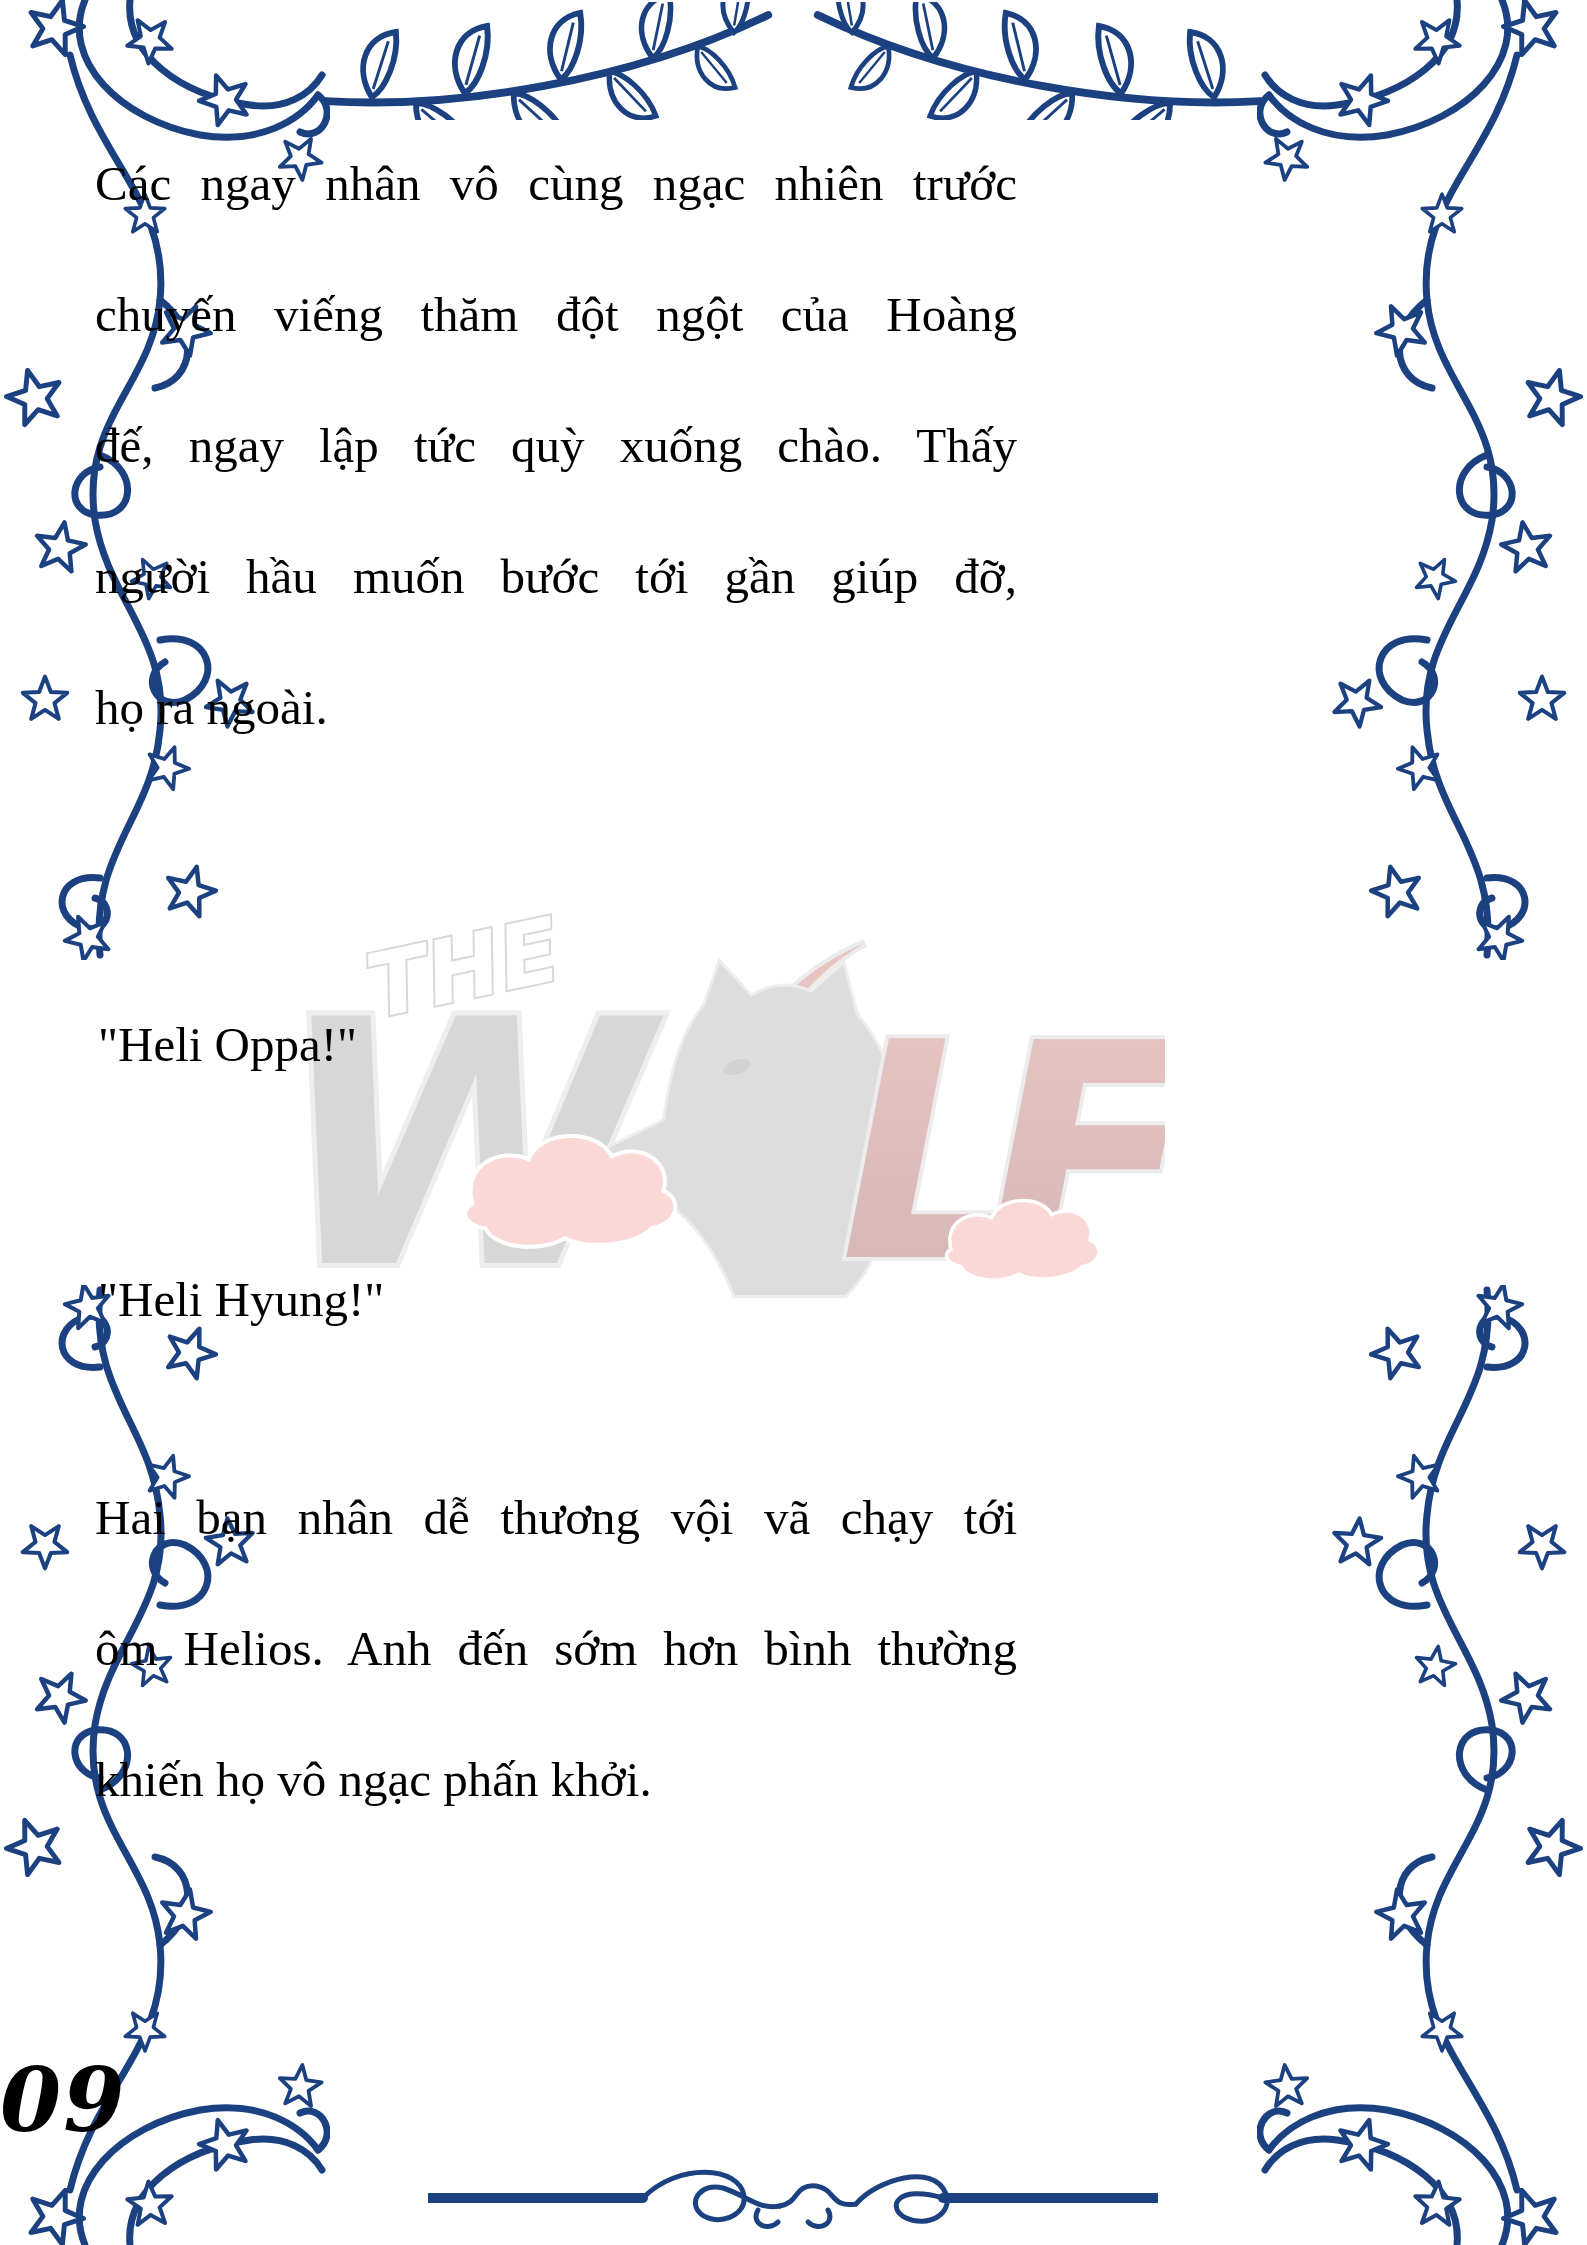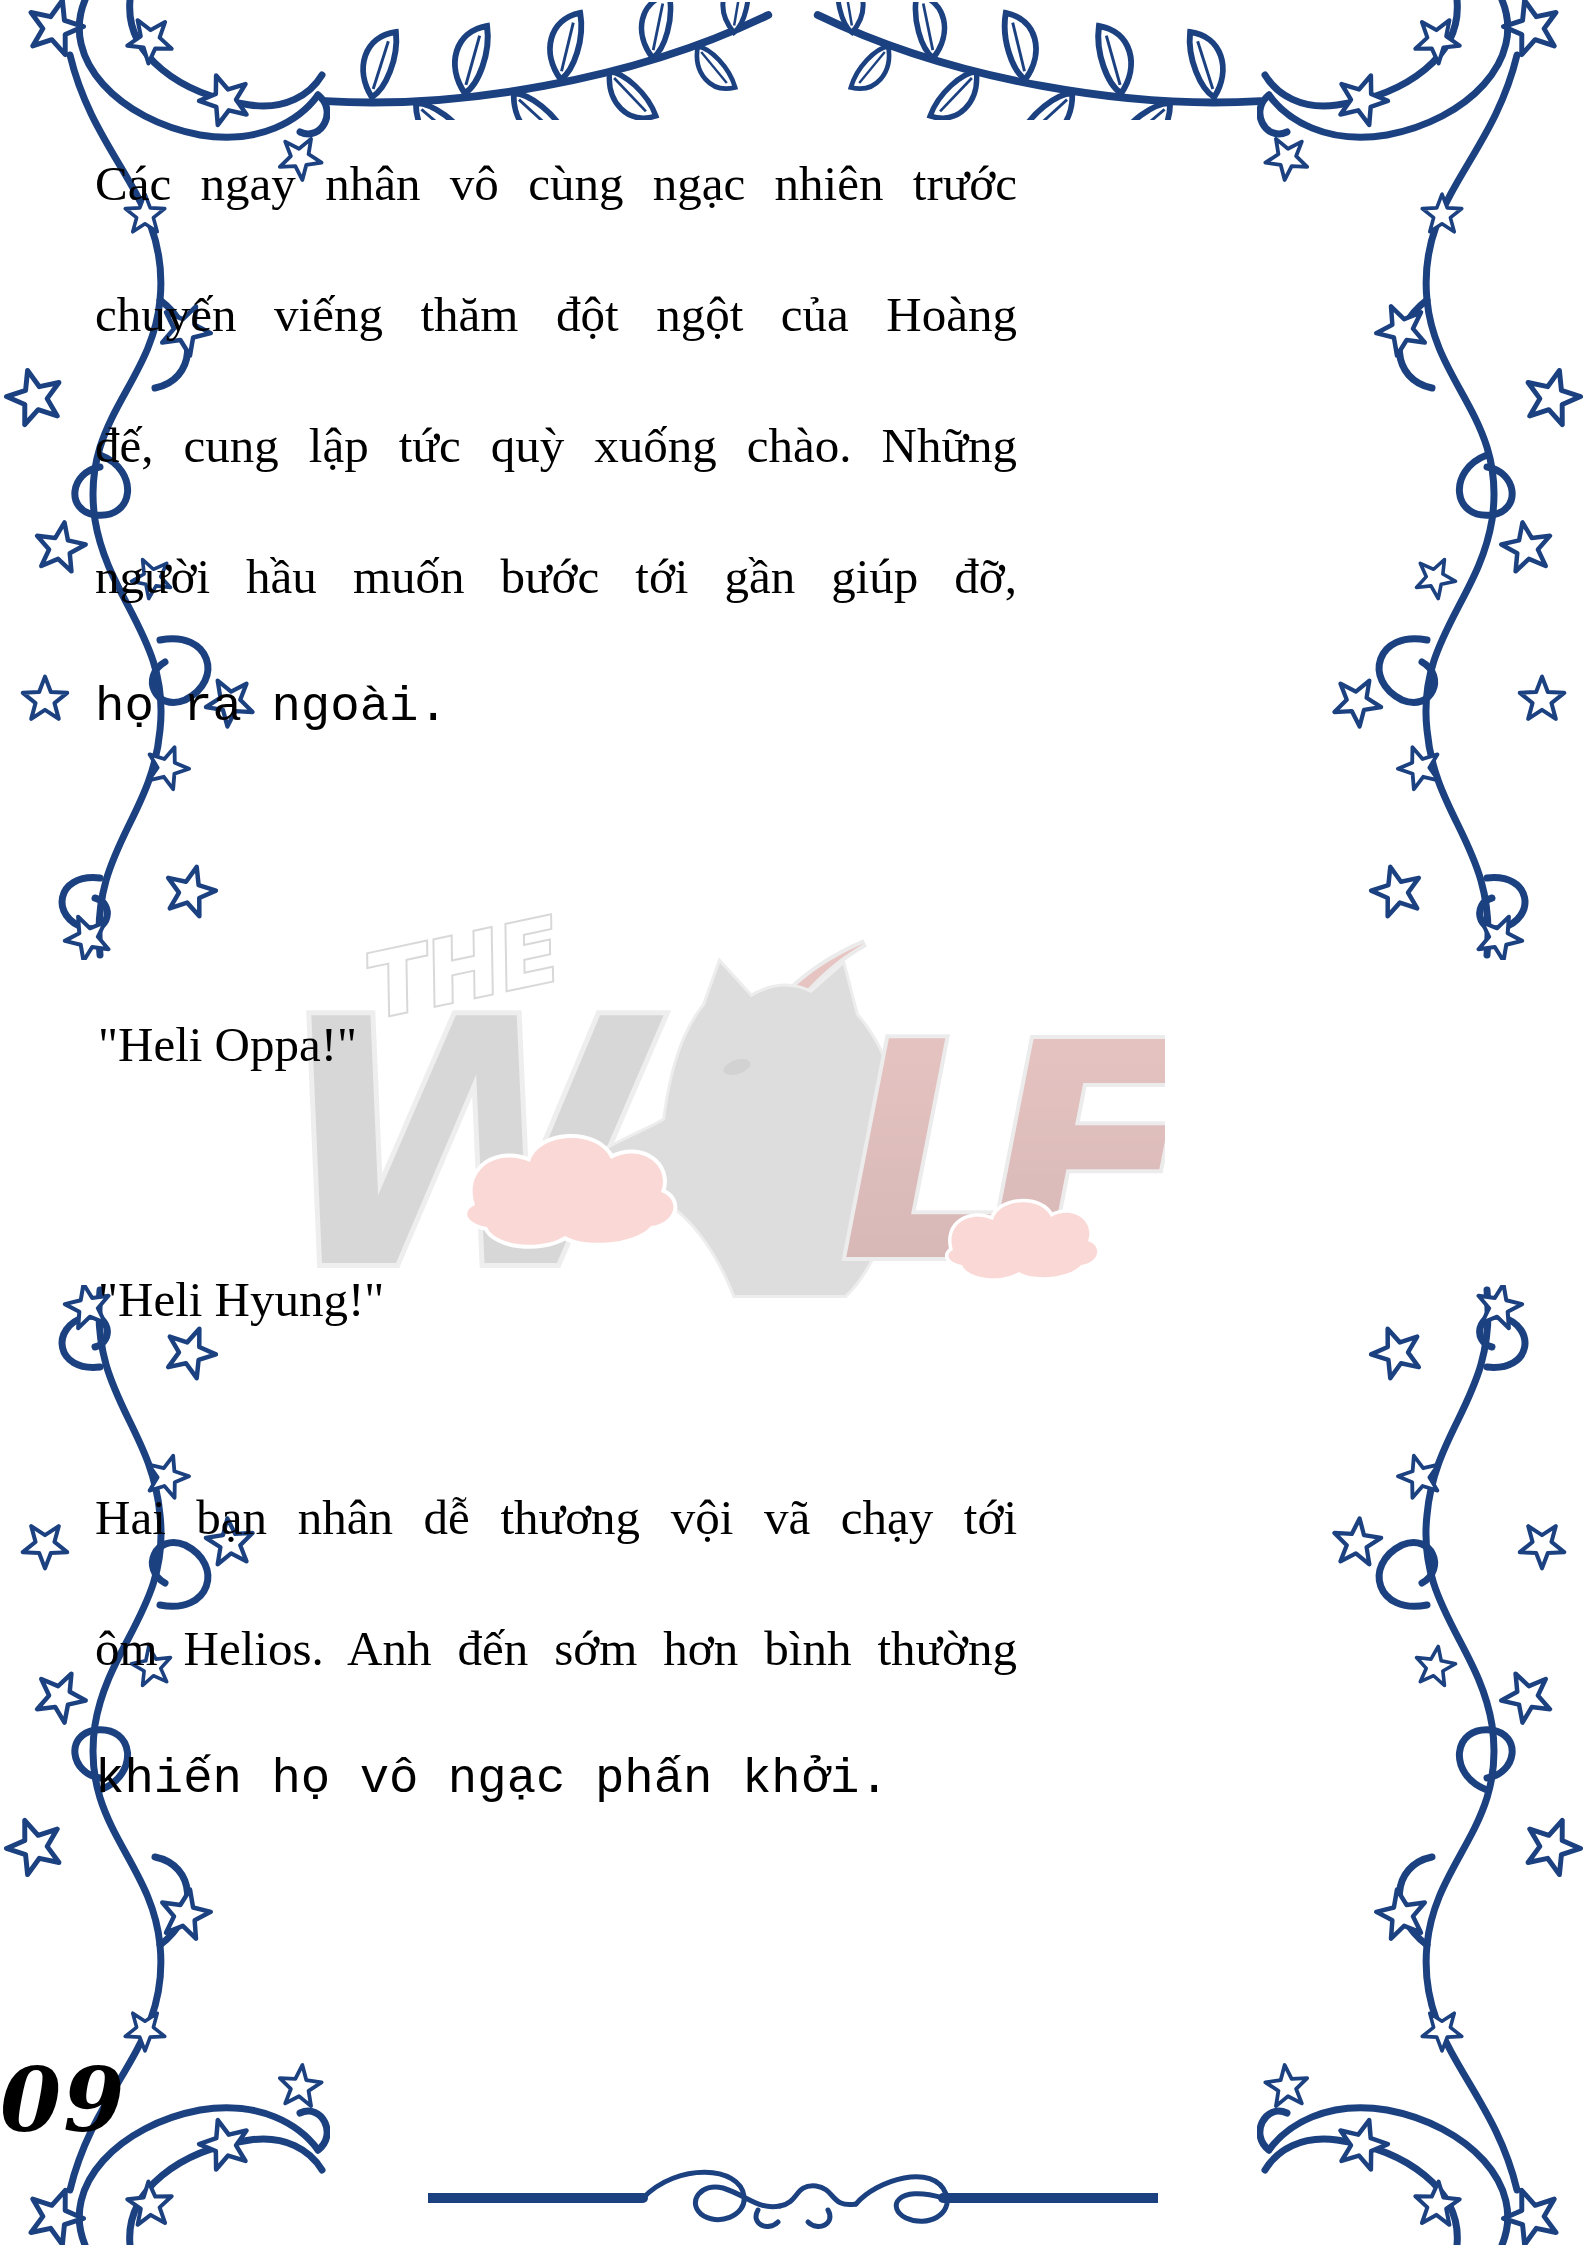--- a/index.html
+++ b/index.html
@@ -5,21 +5,21 @@
   html,body{margin:0;padding:0;background:#ffffff;}
   .page{position:relative;width:1587px;height:2245px;background:#ffffff;overflow:hidden;
         font-family:"Liberation Serif",serif;color:#000;}
   svg{display:block;}
   .deco{position:absolute;pointer-events:none;}
   
   .para{position:absolute;left:95px;width:922px;}
   .jline{height:131px;line-height:131px;overflow:hidden;text-align:justify;text-align-last:justify;
          font-size:49px;white-space:normal;}
   .jline::after{content:"";display:inline-block;width:100%;height:0;}
-  .lline{height:131px;line-height:131px;text-align:left;font-size:49px;font-family:Liberation Mono, monospace;}
+  .lline{height:131px;line-height:131px;text-align:left;font-size:49px;}
   .dialogue{position:absolute;left:98px;font-size:49px;line-height:120px;}
   .pageno{position:absolute;top:2048px;left:0;width:100%;text-align:left;
           font-family:"DejaVu Serif",serif;font-style:italic;font-weight:bold;
           font-size:88px;letter-spacing:2px;}
   .wm{position:absolute;left:265px;top:905px;opacity:.38;}
 </style>
 </head>
 <body>
 
 <div class="page">
@@ -108,21 +108,21 @@
     <text x="102" y="102" transform="rotate(-12 160 70)" font-family="DejaVu Sans" font-weight="bold" font-style="italic" font-size="88" fill="#ffffff" stroke="#9a9a9a" stroke-width="4" paint-order="stroke">THE</text>
     <path d="M210,300 C 198,262 235,243 265,257 C 272,228 332,223 346,254 C 376,238 406,260 396,287
              C 416,294 411,318 386,321 C 371,339 321,343 300,331 C 275,346 230,341 222,322 C 200,318 197,306 210,300 Z" fill="#f49a94" stroke="#ffffff" stroke-width="8" paint-order="stroke"></path>
     <path d="M688,345 C 680,318 706,305 728,315 C 733,294 776,290 786,312 C 808,300 830,316 823,336
              C 838,341 834,358 816,360 C 805,373 769,376 754,367 C 736,378 703,374 697,360 C 682,357 680,349 688,345 Z" fill="#f49a94" stroke="#ffffff" stroke-width="7" paint-order="stroke"></path>
   </svg>
 
   <div class="para" style="top:118px">
     <div class="jline">Các ngay nhân vô cùng ngạc nhiên trước</div>
     <div class="jline">chuyến viếng thăm đột ngột của Hoàng</div>
-    <div class="jline">đế, cung lập tức quỳ xuống chào. Những</div>
+    <div class="jline">đế, ngay lập tức quỳ xuống chào. Thấy</div>
     <div class="jline">người hầu muốn bước tới gần giúp đỡ,</div>
     <div class="lline">họ ra ngoài.</div>
   </div>
 
   <div class="dialogue" style="top:985px">"Heli Oppa!"</div>
   <div class="dialogue" style="top:1240px">"Heli Hyung!"</div>
 
   <div class="para" style="top:1452px">
     <div class="jline">Hai bạn nhân dễ thương vội vã chạy tới</div>
     <div class="jline">ôm Helios. Anh đến sớm hơn bình thường</div>

